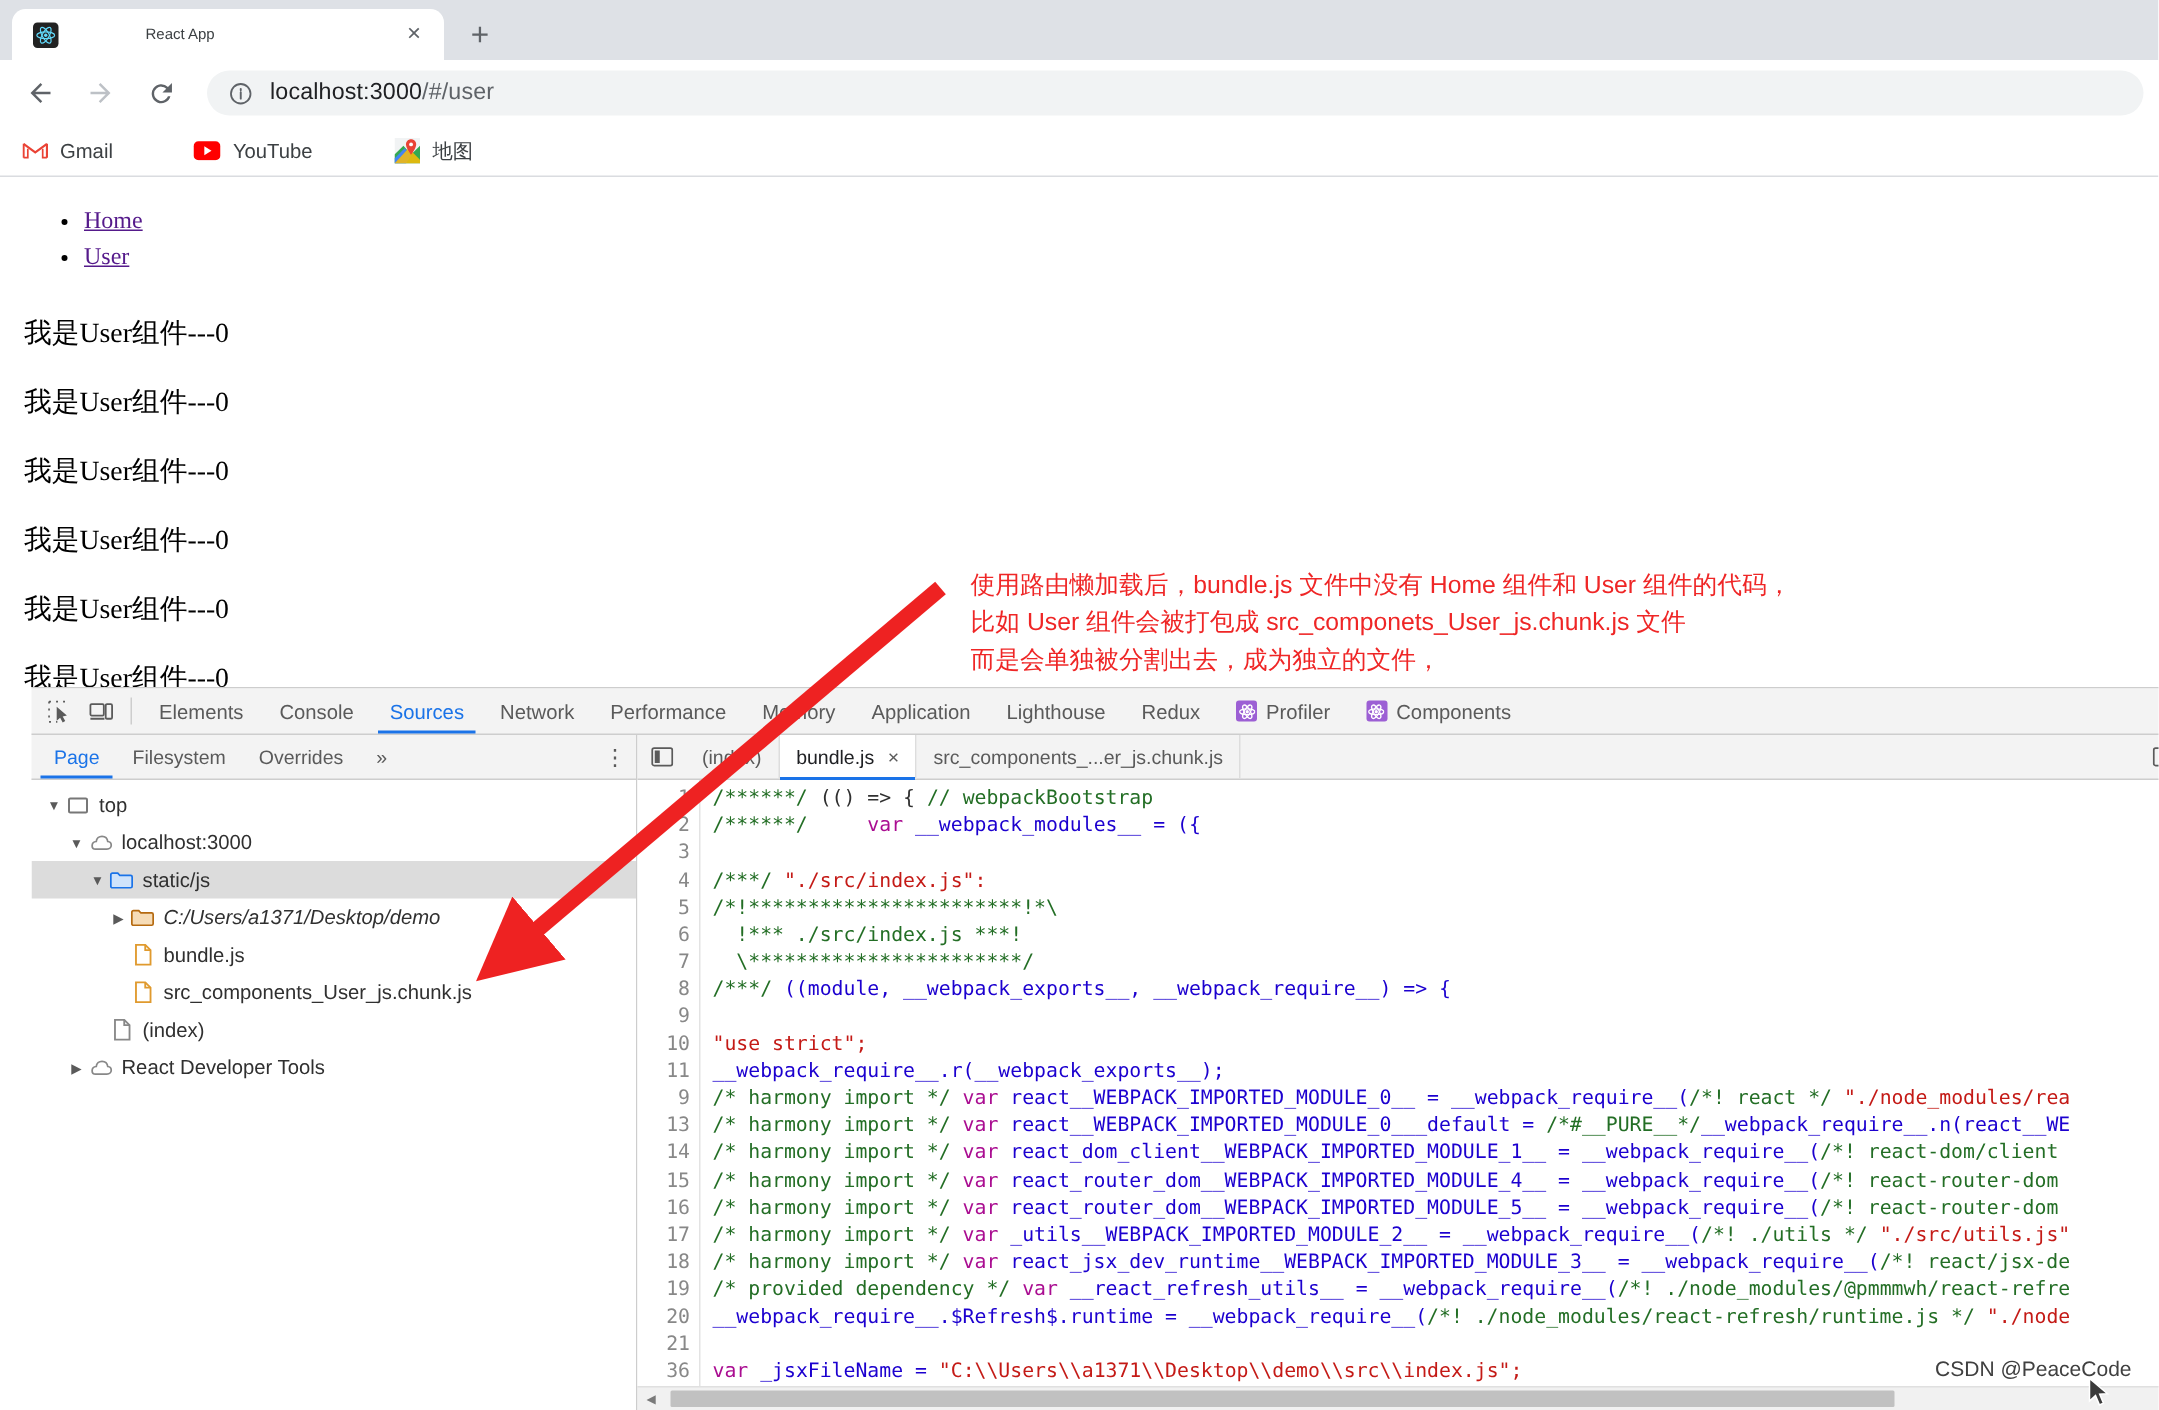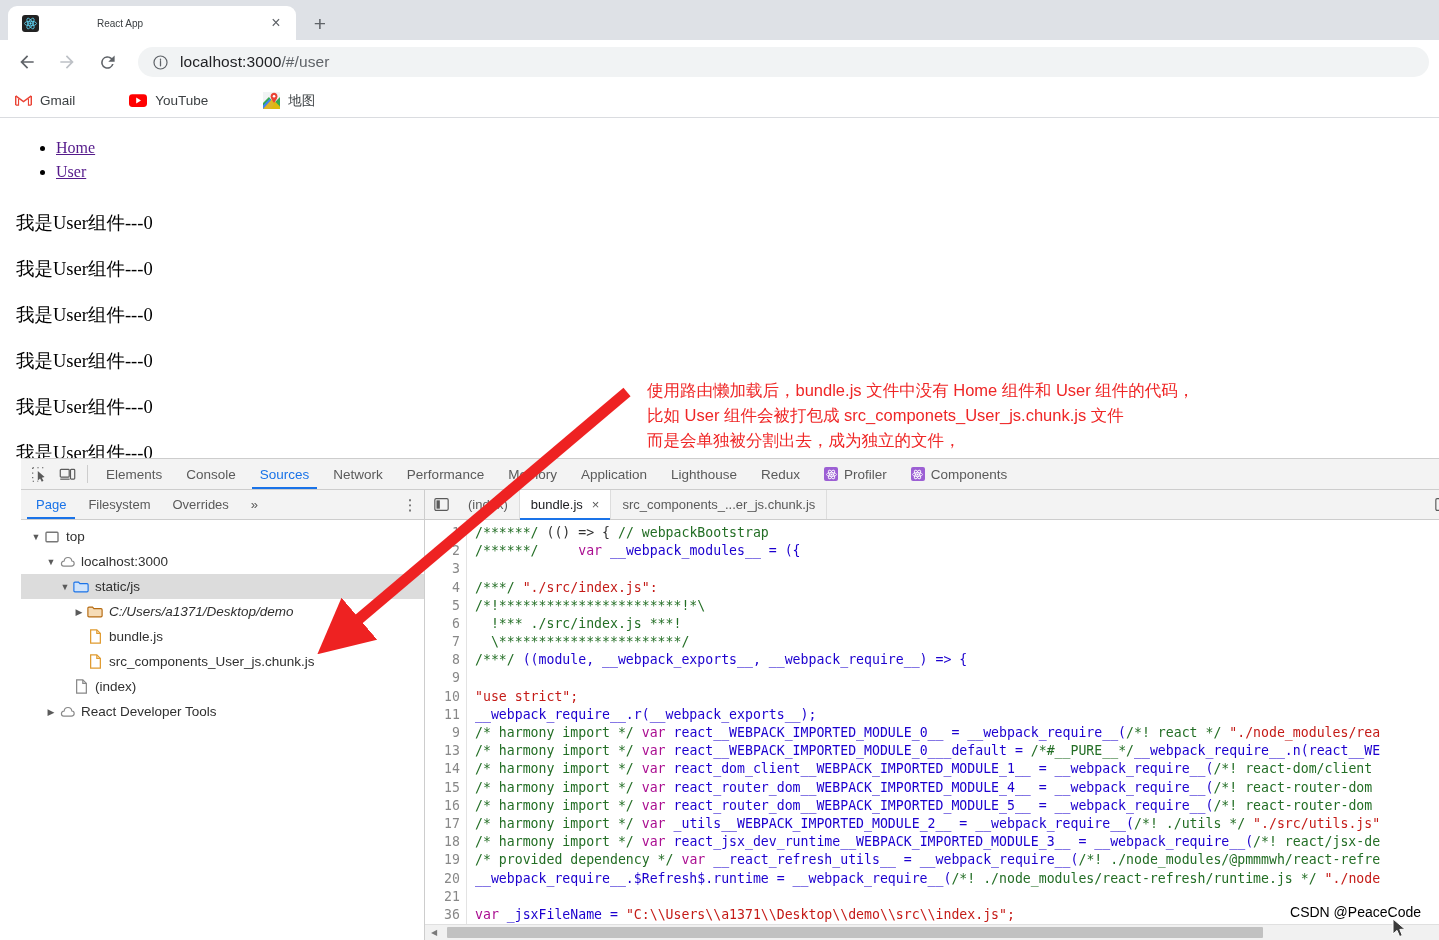--- a/index.html
+++ b/index.html
@@ -198,21 +198,21 @@
 
   .hscroll {
     height: 16px; background: #f1f1f1; border-top: 1px solid #e0e0e0;
     display: flex; align-items: center; padding: 0 2px;
   }
   .hs-arrow { width: 14px; display: flex; align-items: center; justify-content: center; color: #7a7a7a; font-size: 8px; }
   .hs-thumb { height: 11px; width: 816px; background: #c1c1c1; border-radius: 1px; margin-left: 6px; }
 
   .watermark {
     position: absolute; right: 18px; bottom: 20px;
-    font-size: 14px; color: #000000; z-index: 60;
+    font-size: 14px; color: #404040; z-index: 60;
     font-family: "Liberation Sans", sans-serif;
   }
   .cursor { position: absolute; left: 1392px; top: 918px; z-index: 70; }
 </style>
 </head>
 <body>
 
 <div id="browser">
 
   <div class="tabstrip">

